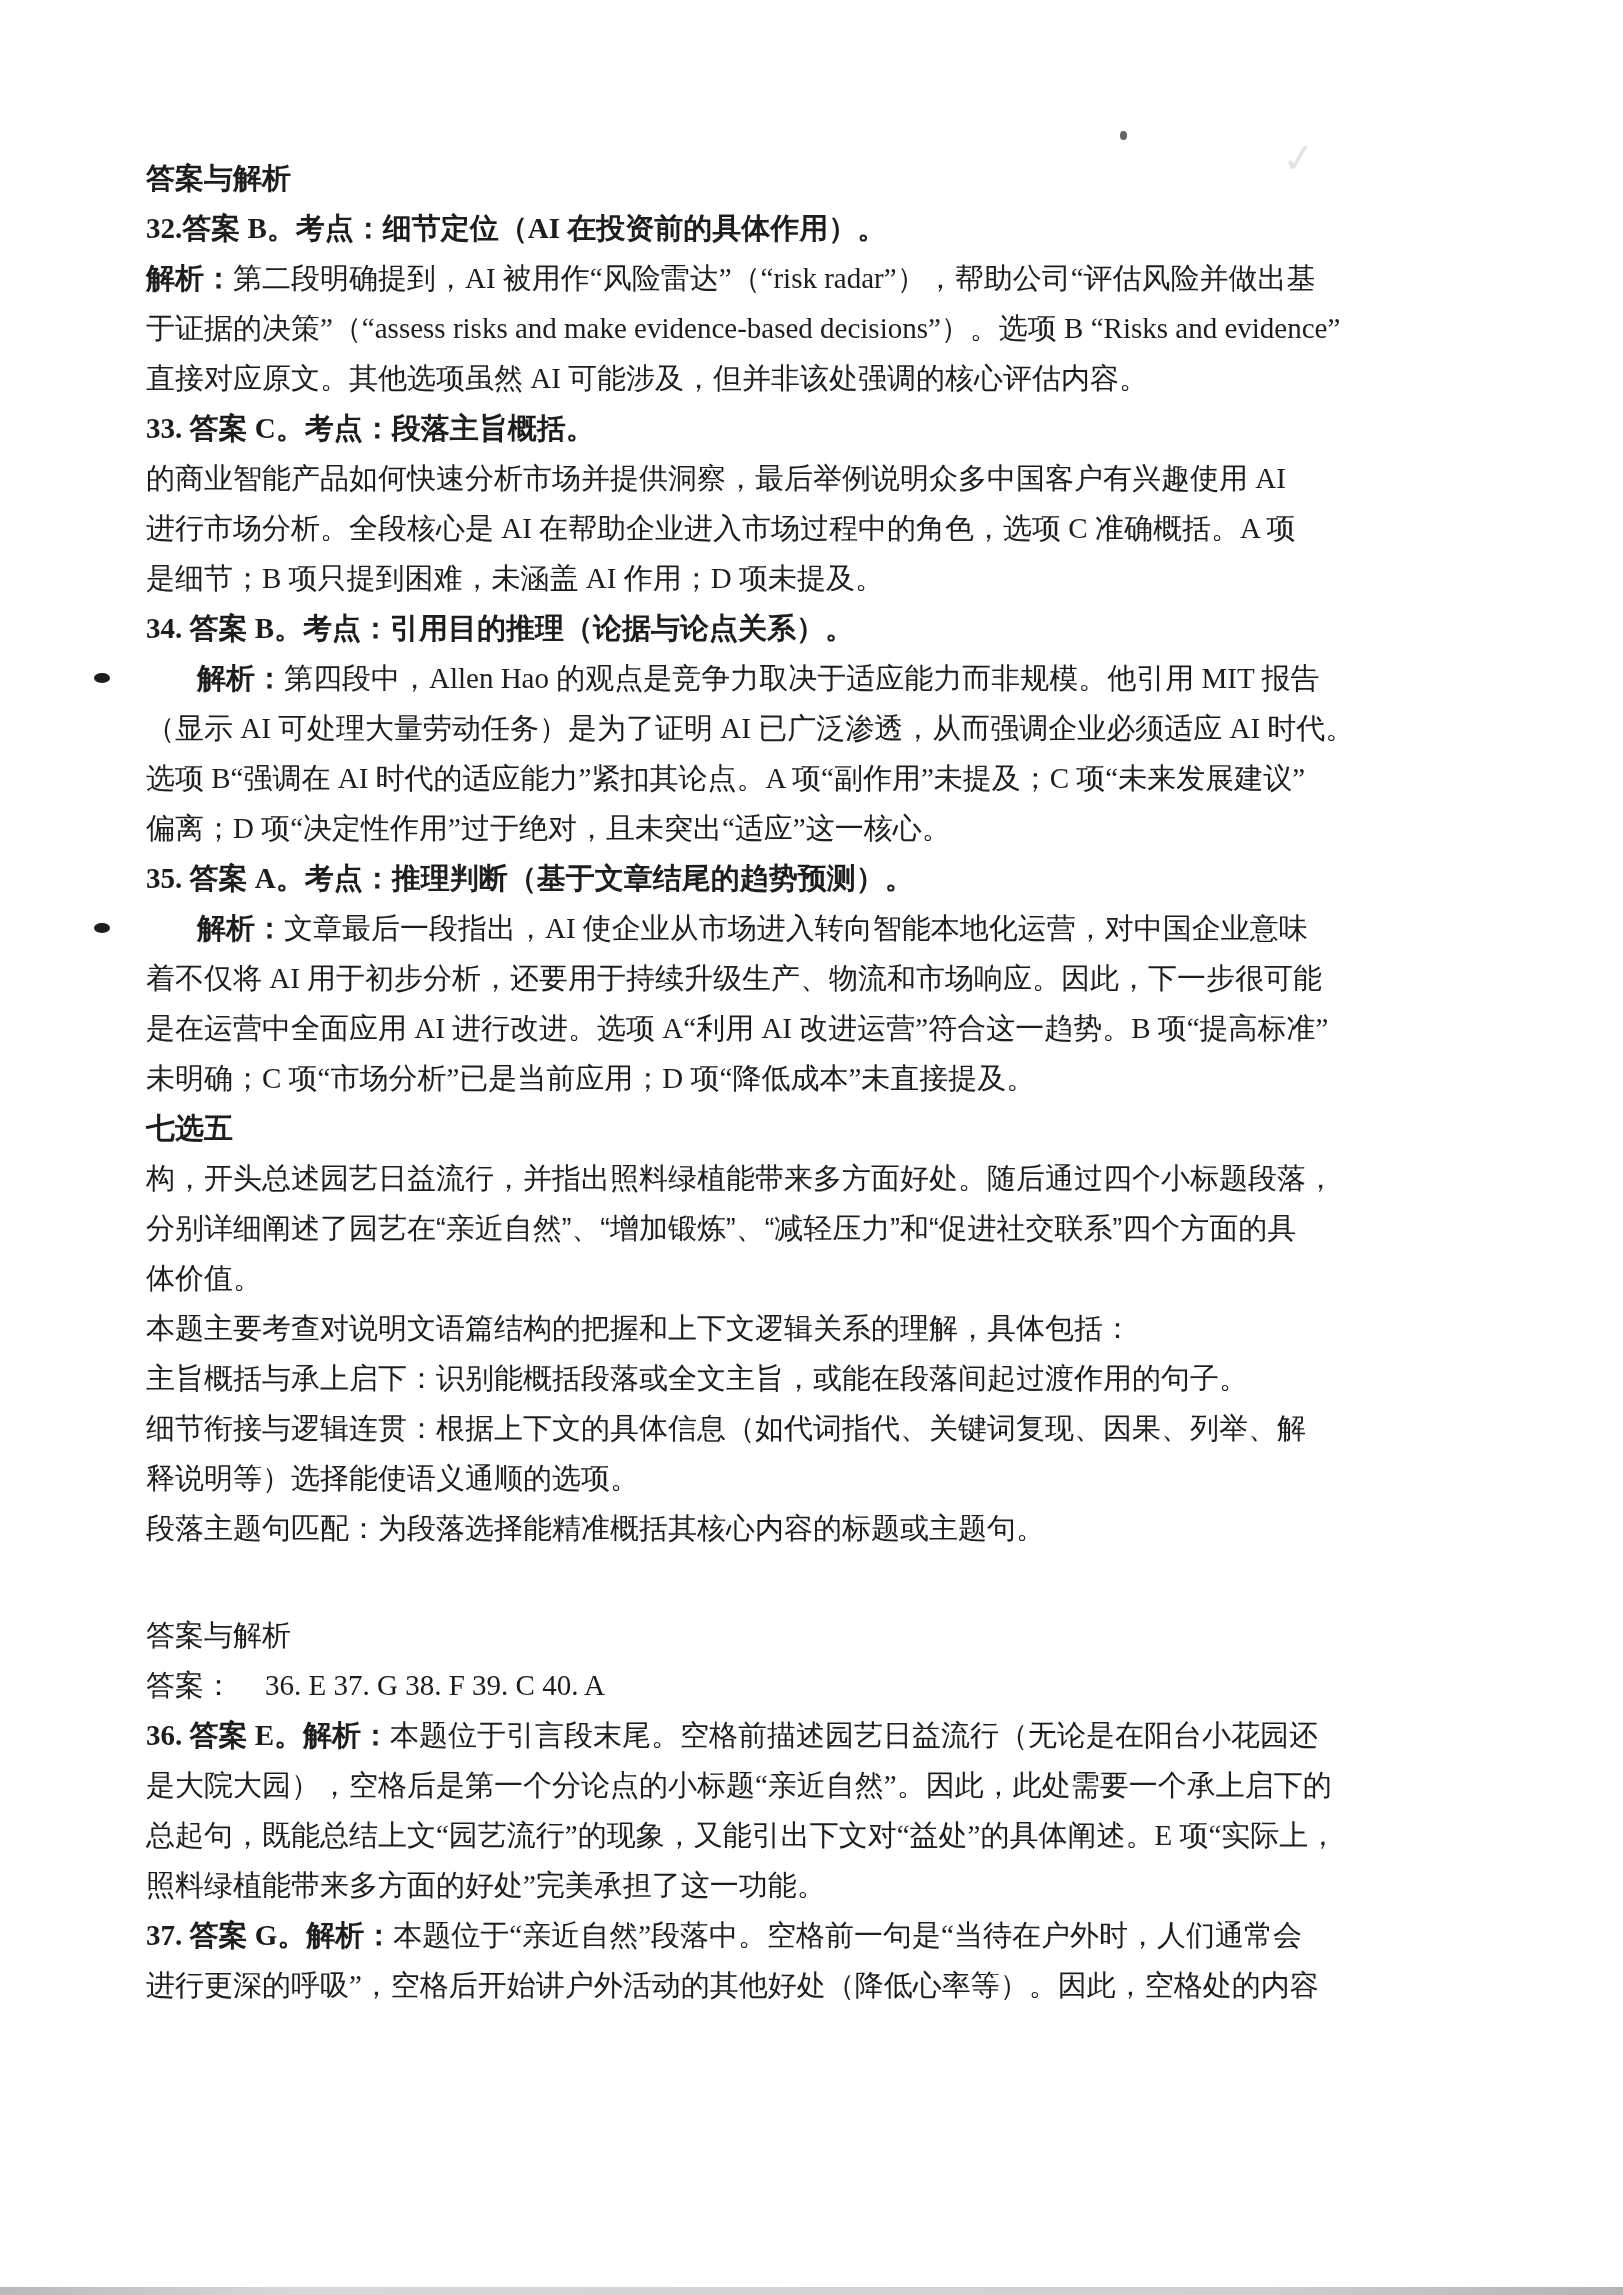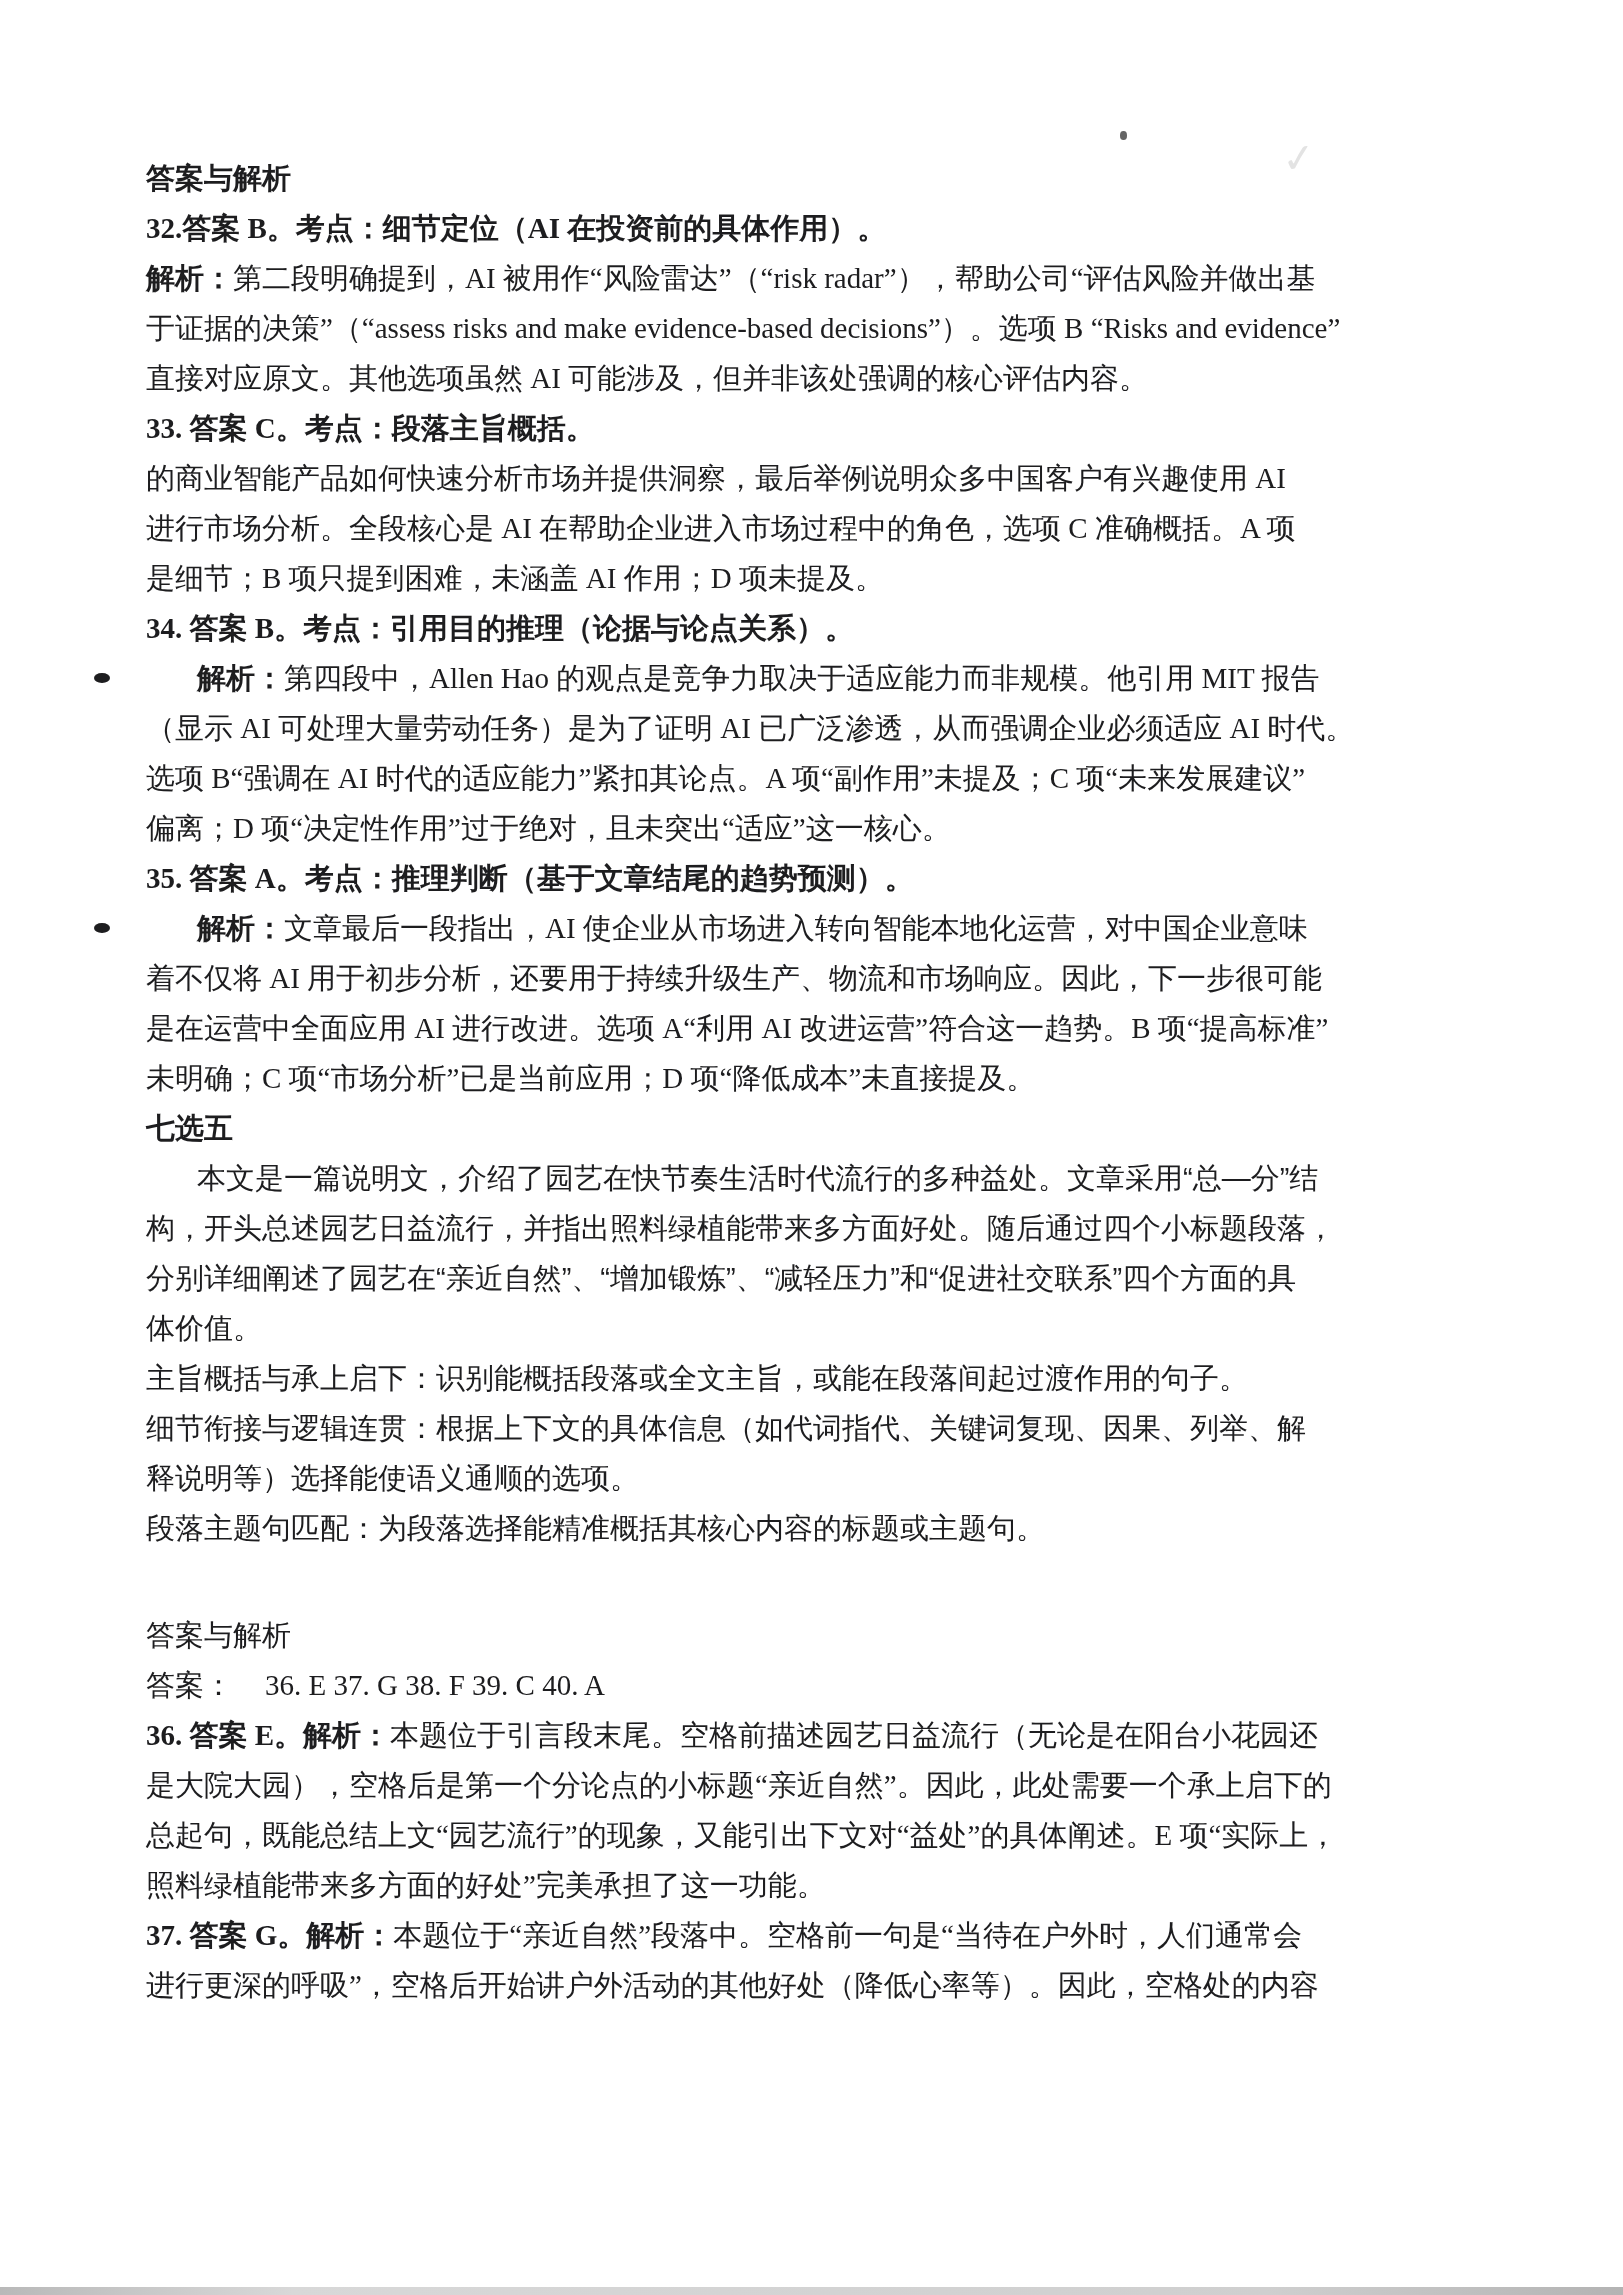--- a/index.html
+++ b/index.html
@@ -75,24 +75,24 @@
         <div class="line"><span>选项 B“强调在 AI 时代的适应能力”紧扣其论点。A 项“副作用”未提及；C 项“未来发展建议”</span></div>
         <div class="line"><span>偏离；D 项“决定性作用”过于绝对，且未突出“适应”这一核心。</span></div>
         <div class="line q"><span>35. 答案 A。考点：推理判断（基于文章结尾的趋势预测）。</span></div>
         <div class="line ind2"><span class="bullet-dot"></span><span class="b">解析：</span><span>文章最后一段指出，AI 使企业从市场进入转向智能本地化运营，对中国企业意味</span></div>
         <div class="line"><span>着不仅将 AI 用于初步分析，还要用于持续升级生产、物流和市场响应。因此，下一步很可能</span></div>
         <div class="line"><span>是在运营中全面应用 AI 进行改进。选项 A“利用 AI 改进运营”符合这一趋势。B 项“提高标准”</span></div>
         <div class="line"><span>未明确；C 项“市场分析”已是当前应用；D 项“降低成本”未直接提及。</span></div>
       </section>
       <section class="sans">
         <div class="line bold"><span>七选五</span></div>
-        <div class="line ind2"><span>本文是一篇说明文，介绍了园艺在快节奏生活时代流行的多种益处。文章采用“总—分”结</span></div>
         <div class="line"><span>构，开头总述园艺日益流行，并指出照料绿植能带来多方面好处。随后通过四个小标题段落，</span></div>
         <div class="line"><span>分别详细阐述了园艺在“亲近自然”、“增加锻炼”、“减轻压力”和“促进社交联系”四个方面的具</span></div>
         <div class="line"><span>体价值。</span></div>
+        <div class="line"><span>本题主要考查对说明文语篇结构的把握和上下文逻辑关系的理解，具体包括：</span></div>
         <div class="line"><span>主旨概括与承上启下：识别能概括段落或全文主旨，或能在段落间起过渡作用的句子。</span></div>
         <div class="line"><span>细节衔接与逻辑连贯：根据上下文的具体信息（如代词指代、关键词复现、因果、列举、解</span></div>
         <div class="line"><span>释说明等）选择能使语义通顺的选项。</span></div>
         <div class="line"><span>段落主题句匹配：为段落选择能精准概括其核心内容的标题或主题句。</span></div>
       </section>
       <section class="sans">
         <div class="line gap"><span>答案与解析</span></div>
         <div class="line"><span>答案：</span><span class="serif ml">36. E 37. G 38. F 39. C 40. A</span></div>
       </section>
       <section class="serif">

